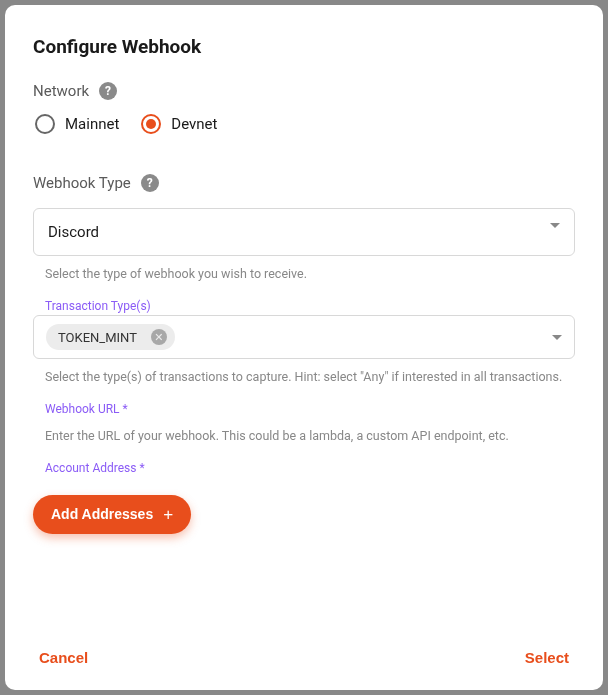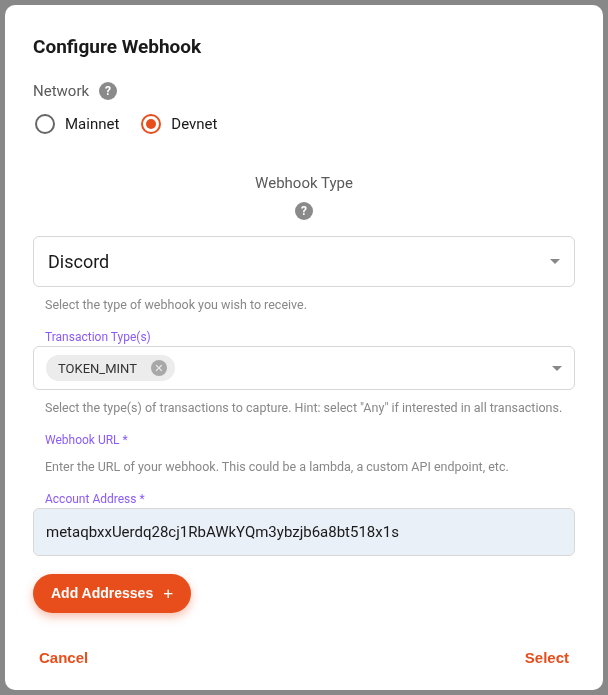--- a/index.html
+++ b/index.html
@@ -90,24 +90,24 @@
       font-size: 12px;
       color: #8b5cf6;
       margin-bottom: 2px;
       padding-left: 12px;
     }
     .select-box {
       border: 1px solid #d8d8d8;
       border-radius: 6px;
       padding: 14px 14px;
       display: flex;
-      align-items: center;
+      align-items: flex-start;
       justify-content: space-between;
       cursor: pointer;
-      font-size: 18px;
+      font-size: 15px;
       color: #1a1a1a;
     }
     .chip-box {
       border: 1px solid #d8d8d8;
       border-radius: 6px;
       padding: 8px 12px;
       display: flex;
       align-items: center;
       justify-content: space-between;
       cursor: pointer;
@@ -195,21 +195,20 @@
       background: none;
       border: none;
       color: #e84e1c;
       font-size: 15px;
       font-weight: 600;
       cursor: pointer;
       padding: 4px 6px;
     }
     .section-label.webhook {
       margin-bottom: 16px;
-      flex-direction: column;
     }
   </style>
 </head>
 <body>
 
 <div class="modal">
   <h2 class="modal-title">Configure Webhook</h2>
 
   <div class="section-label">
     <span>Network</span>
@@ -247,21 +246,20 @@
       <span class="chip-close">✕</span>
     </div>
     <span class="dropdown-arrow"></span>
   </div>
   <div class="helper-text">Select the type(s) of transactions to capture. Hint: select "Any" if interested in all transactions.</div>
 
   <div class="float-label">Webhook URL *</div>
   <div class="helper-text">Enter the URL of your webhook. This could be a lambda, a custom API endpoint, etc.</div>
 
   <div class="float-label">Account Address *</div>
-  <input type="text" class="text-input highlight" value="metaqbxxUerdq28cj1RbAWkYQm3ybzjb6a8bt518x1s" style="">
 
   <div>
     <button class="add-btn">
       <span>Add Addresses</span>
       <span class="plus-icon">+</span>
     </button>
   </div>
 
   <div class="footer">
     <button class="footer-btn">Cancel</button>

